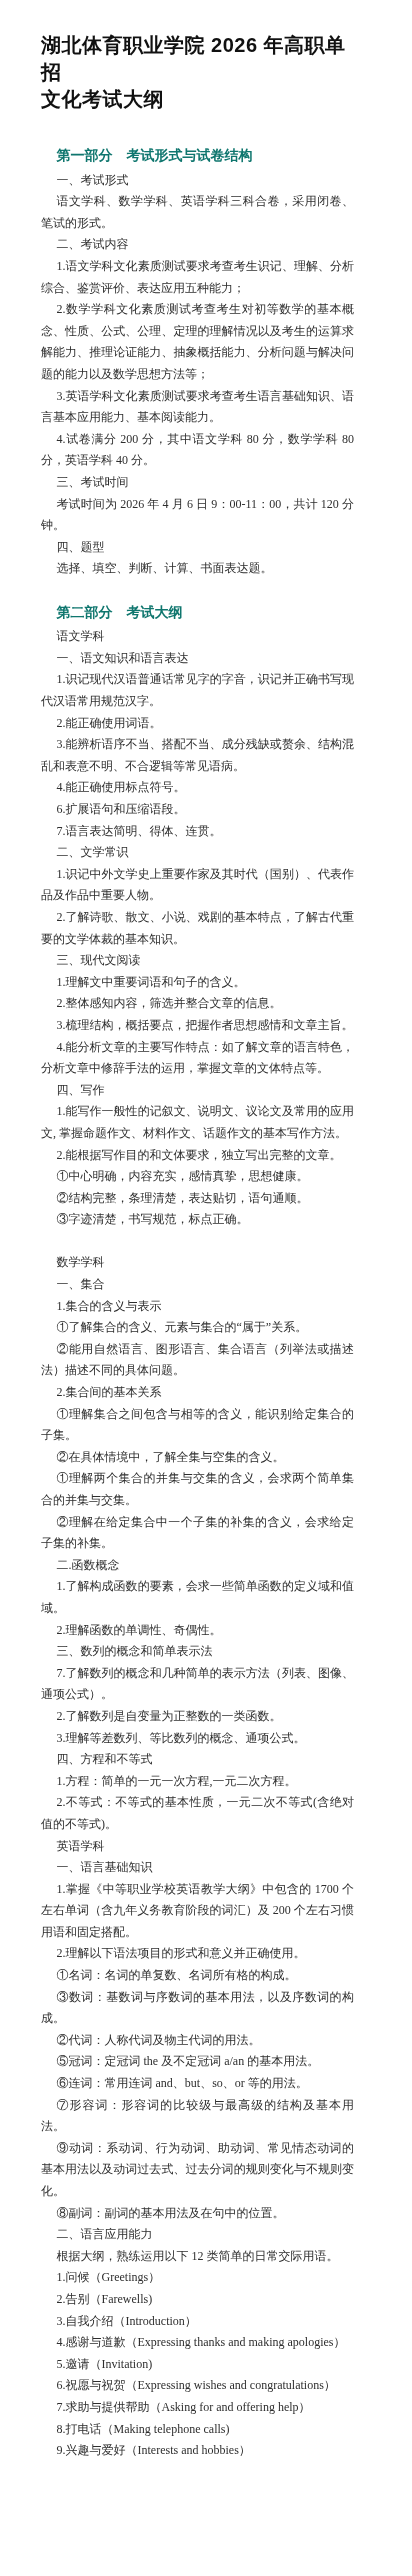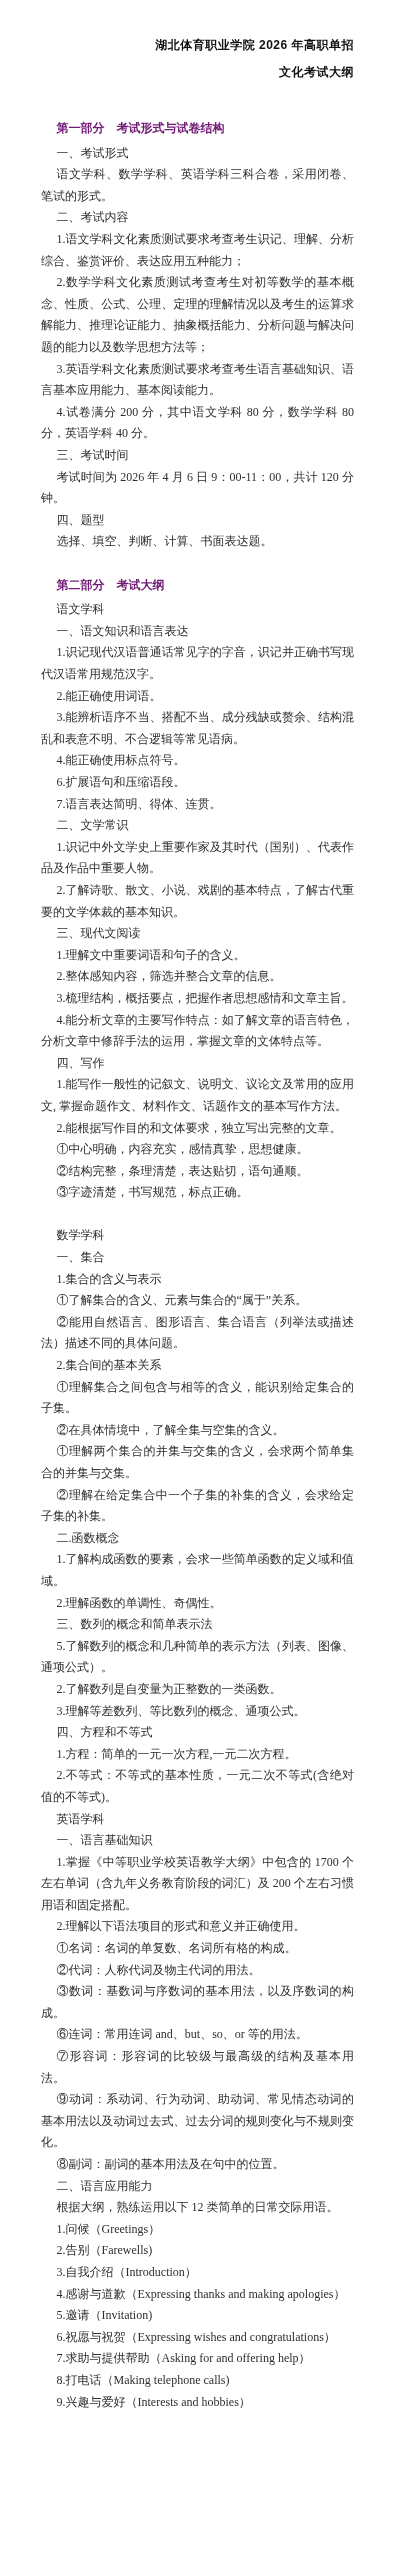--- a/index.html
+++ b/index.html
@@ -13,39 +13,39 @@
     box-sizing: border-box;
     background: #ffffff;
     padding: 32px 58px 31px 41px;
     color: #2e2e2e;
     font-family: "Liberation Serif", "DejaVu Serif", serif;
     font-size: 12px;
     line-height: 21.6px;
   }
   .doc-title {
     margin: 0 0 32px 0;
-    text-align: right;
+    text-align: left;
     font-family: "Liberation Sans", "DejaVu Sans", sans-serif;
     font-weight: bold;
-    font-size: 12px;
+    font-size: 20px;
     line-height: 27px;
     color: #111111;
     letter-spacing: 0.5px;
   }
   .title-line { display: block; }
   .part { margin: 0; }
   .part-gap { margin-top: 21.6px; }
   .part-heading {
     margin: 0 0 3.1px 0;
     font-family: "Liberation Sans", "DejaVu Sans", sans-serif;
     font-weight: bold;
-    font-size: 12px;
+    font-size: 14px;
     line-height: 21.6px;
     text-indent: 15.5px;
-    color: #701a75;
+    color: #0f766e;
   }
   .para {
     margin: 0;
     text-indent: 15.5px;
     text-align: justify;
   }
   .paragraphs { margin: 0; }
   .subject-section { margin: 0; }
   
   .sections > .subject-section:nth-child(2) { margin-top: 21.6px; }
@@ -115,37 +115,38 @@
             <p class="para">②能用自然语言、图形语言、集合语言（列举法或描述法）描述不同的具体问题。</p>
             <p class="para">2.集合间的基本关系</p>
             <p class="para">①理解集合之间包含与相等的含义，能识别给定集合的子集。</p>
             <p class="para">②在具体情境中，了解全集与空集的含义。</p>
             <p class="para">①理解两个集合的并集与交集的含义，会求两个简单集合的并集与交集。</p>
             <p class="para">②理解在给定集合中一个子集的补集的含义，会求给定子集的补集。</p>
             <p class="para">二.函数概念</p>
             <p class="para">1.了解构成函数的要素，会求一些简单函数的定义域和值域。</p>
             <p class="para">2.理解函数的单调性、奇偶性。</p>
             <p class="para">三、数列的概念和简单表示法</p>
-            <p class="para">5.了解数列的概念和几种简单的表示方法（列表、图像、通项公式）。</p>
+            <p class="para">7.了解数列的概念和几种简单的表示方法（列表、图像、通项公式）。</p>
             <p class="para">2.了解数列是自变量为正整数的一类函数。</p>
             <p class="para">3.理解等差数列、等比数列的概念、通项公式。</p>
             <p class="para">四、方程和不等式</p>
             <p class="para">1.方程：简单的一元一次方程,一元二次方程。</p>
             <p class="para">2.不等式：不等式的基本性质，一元二次不等式(含绝对值的不等式)。</p>
           </div>
       </div>
         <div class="subject-section">
         <p class="para subject-name">英语学科</p>
         <div class="paragraphs">
             <p class="para">一、语言基础知识</p>
             <p class="para">1.掌握《中等职业学校英语教学大纲》中包含的 1700 个左右单词（含九年义务教育阶段的词汇）及 200 个左右习惯用语和固定搭配。</p>
             <p class="para">2.理解以下语法项目的形式和意义并正确使用。</p>
             <p class="para">①名词：名词的单复数、名词所有格的构成。</p>
+            <p class="para">③数词：基数词与序数词的基本用法，以及序数词的构成。</p>
             <p class="para">②代词：人称代词及物主代词的用法。</p>
-            <p class="para">③数词：基数词与序数词的基本用法，以及序数词的构成。</p>
+            <p class="para">⑤冠词：定冠词 the 及不定冠词 a/an 的基本用法。</p>
             <p class="para">⑥连词：常用连词 and、but、so、or 等的用法。</p>
             <p class="para">⑦形容词：形容词的比较级与最高级的结构及基本用法。</p>
             <p class="para">⑨动词：系动词、行为动词、助动词、常见情态动词的基本用法以及动词过去式、过去分词的规则变化与不规则变化。</p>
             <p class="para">⑧副词：副词的基本用法及在句中的位置。</p>
             <p class="para">二、语言应用能力</p>
             <p class="para">根据大纲，熟练运用以下 12 类简单的日常交际用语。</p>
             <p class="para">1.问候（Greetings）</p>
             <p class="para">2.告别（Farewells)</p>
             <p class="para">3.自我介绍（Introduction）</p>
             <p class="para">4.感谢与道歉（Expressing thanks and making apologies）</p>

